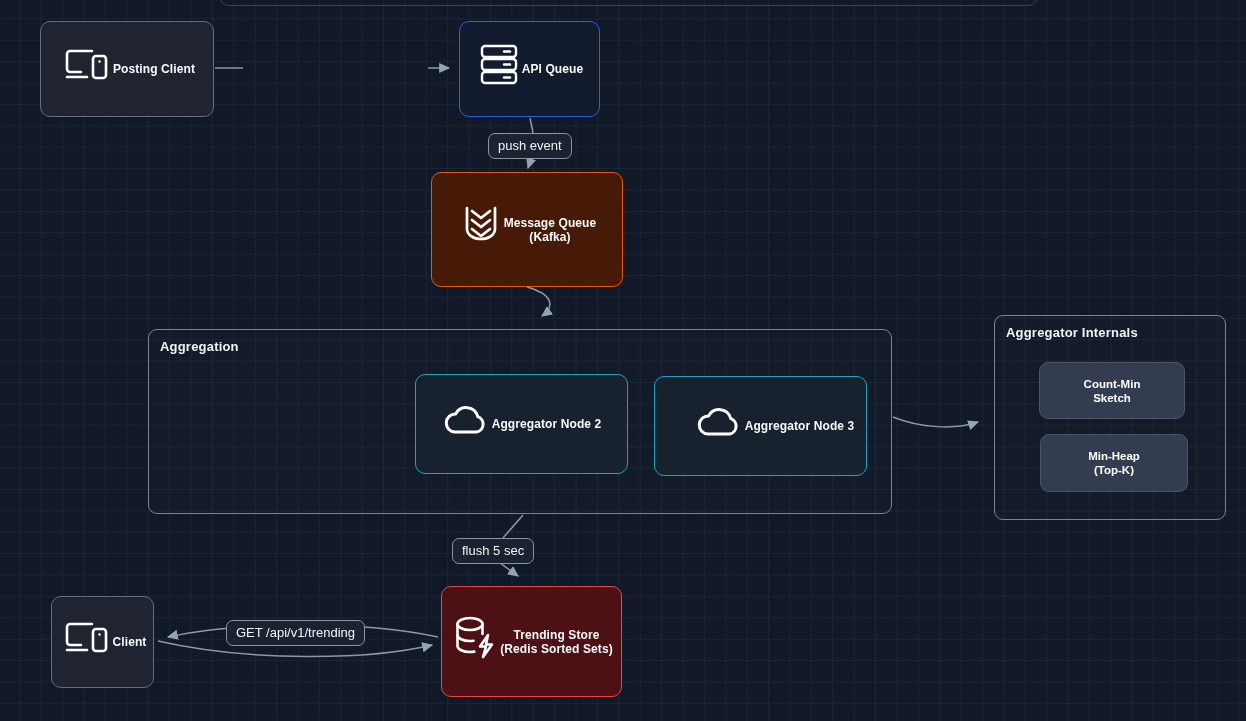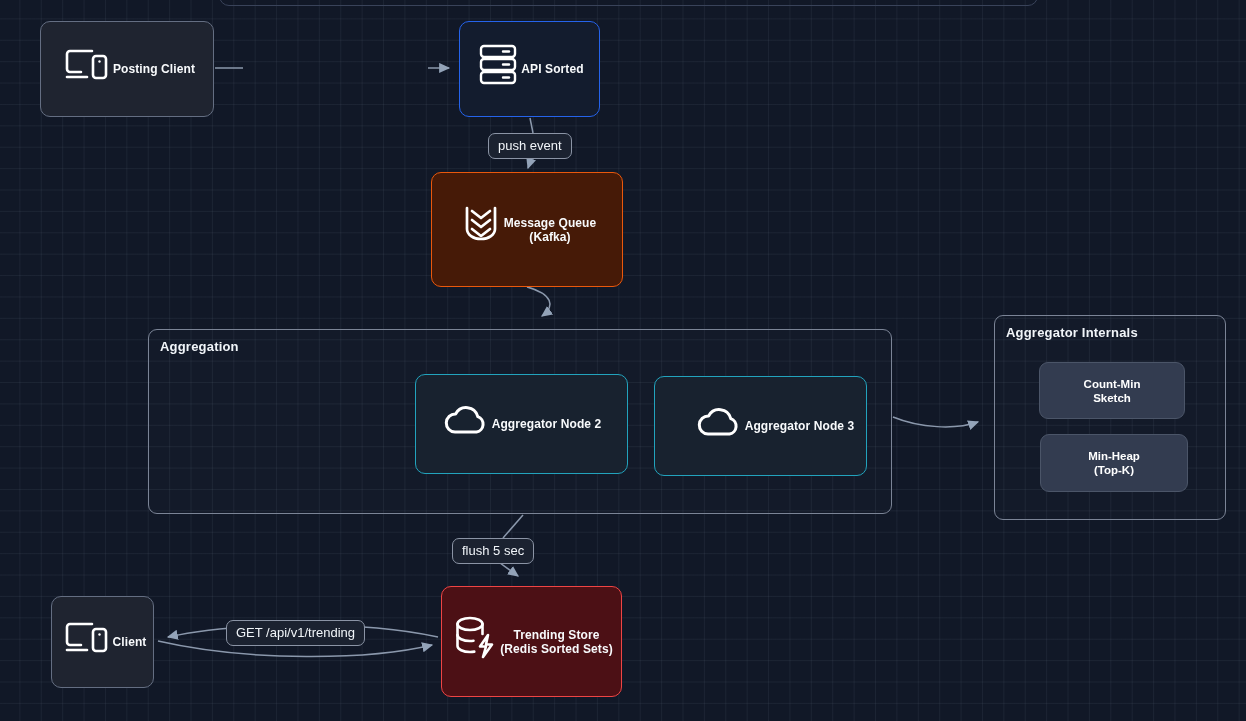--- a/index.html
+++ b/index.html
@@ -143,21 +143,21 @@
     <span class="icon">
       <svg width="46" height="44" viewBox="0 0 46 44" fill="none" stroke="#ffffff" stroke-width="2.4" stroke-linecap="round" stroke-linejoin="round">
         <rect x="6" y="3" width="34" height="11" rx="3"></rect>
         <rect x="6" y="16" width="34" height="11" rx="3"></rect>
         <rect x="6" y="29" width="34" height="11" rx="3"></rect>
         <path d="M28,8.5 H34"></path>
         <path d="M28,21.5 H34"></path>
         <path d="M28,34.5 H34"></path>
       </svg>
     </span>
-    <span class="label">API Sorted</span>
+    <span class="label">API Queue</span>
   </div>
 
   <div class="node n-queue" style="left:431px; top:172px; width:192px; height:115px;">
     <span class="icon" style="margin-bottom:12px;">
       <svg width="46" height="46" viewBox="0 0 46 46" fill="none" stroke="#ffffff" stroke-width="2.7" stroke-linecap="round" stroke-linejoin="round">
         <path d="M9,7 V28 a14,10 0 0 0 28,0 V7"></path>
         <path d="M14,10 L23,17 L32,10"></path>
         <path d="M14,19 L23,26 L32,19"></path>
         <path d="M14,28 L23,35 L32,28"></path>
       </svg>

